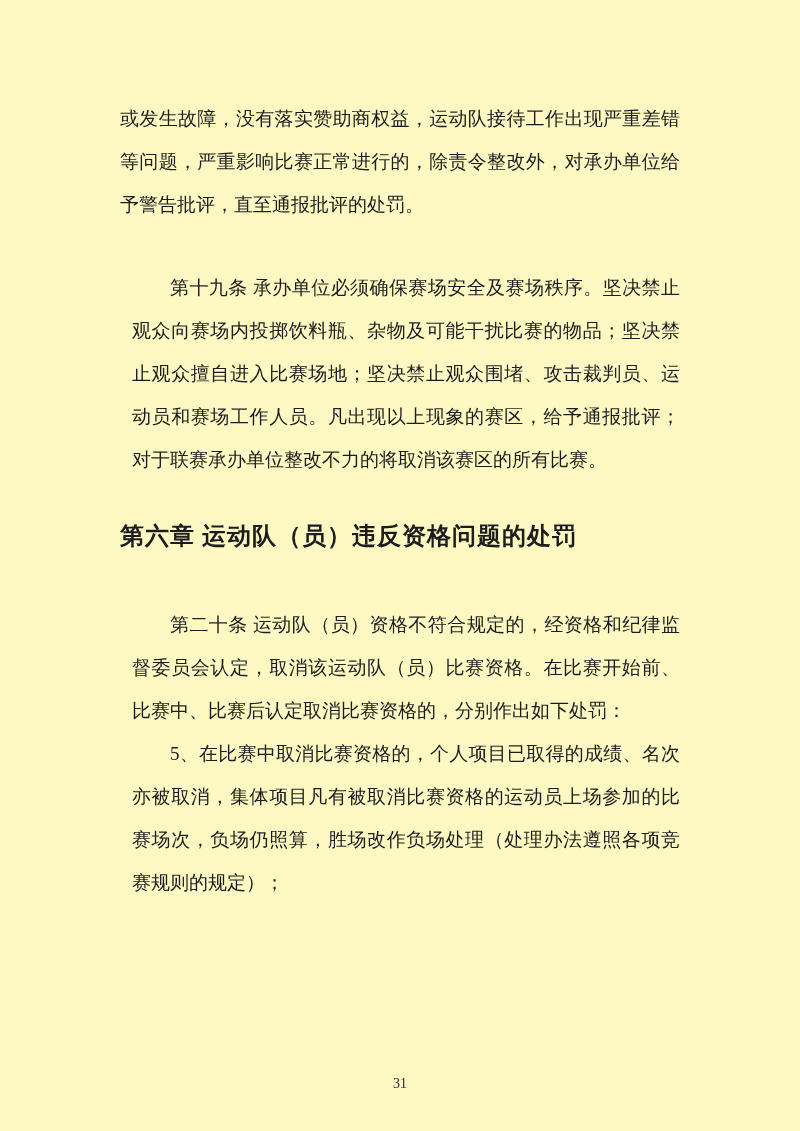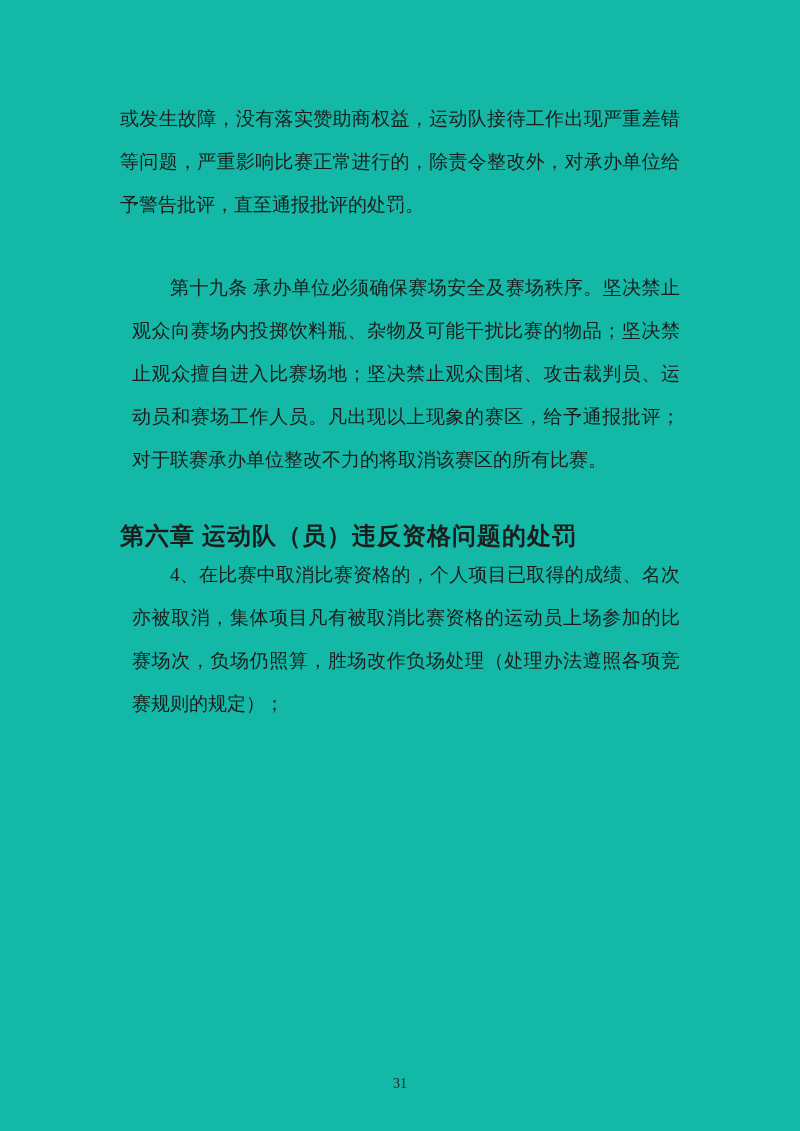--- a/index.html
+++ b/index.html
@@ -4,21 +4,21 @@
 <style>
   html, body {
     margin: 0;
     padding: 0;
     background: #ffffff;
   }
   .page {
     position: relative;
     width: 800px;
     height: 1131px;
-    background: #14b8a6;
+    background: #fef9c3;
     color: #1c1c1c;
     font-family: "Liberation Serif", "DejaVu Serif", serif;
     box-sizing: border-box;
     padding: 97px 120px 0 120px;
     overflow: hidden;
   }
   .para {
     margin: 0;
     font-size: 19px;
     line-height: 43px;
@@ -57,20 +57,21 @@
 <body>
 
 <div class="page">
 
   <p class="para">或发生故障，没有落实赞助商权益，运动队接待工作出现严重差错等问题，严重影响比赛正常进行的，除责令整改外，对承办单位给予警告批评，直至通报批评的处罚。</p>
 
   <p class="para indent gap-before">第十九条 承办单位必须确保赛场安全及赛场秩序。坚决禁止观众向赛场内投掷饮料瓶、杂物及可能干扰比赛的物品；坚决禁止观众擅自进入比赛场地；坚决禁止观众围堵、攻击裁判员、运动员和赛场工作人员。凡出现以上现象的赛区，给予通报批评；对于联赛承办单位整改不力的将取消该赛区的所有比赛。</p>
 
   <h2 class="chapter-heading">第六章 运动队（员）违反资格问题的处罚</h2>
 
+  <p class="para indent section-start">第二十条 运动队（员）资格不符合规定的，经资格和纪律监督委员会认定，取消该运动队（员）比赛资格。在比赛开始前、比赛中、比赛后认定取消比赛资格的，分别作出如下处罚：</p>
 
 
-  <p class="para indent">4、在比赛中取消比赛资格的，个人项目已取得的成绩、名次亦被取消，集体项目凡有被取消比赛资格的运动员上场参加的比赛场次，负场仍照算，胜场改作负场处理（处理办法遵照各项竞赛规则的规定）；</p>
+  <p class="para indent">5、在比赛中取消比赛资格的，个人项目已取得的成绩、名次亦被取消，集体项目凡有被取消比赛资格的运动员上场参加的比赛场次，负场仍照算，胜场改作负场处理（处理办法遵照各项竞赛规则的规定）；</p>
 
 
   <div class="page-footer">31</div>
 
 </div>
 
 </body></html>

